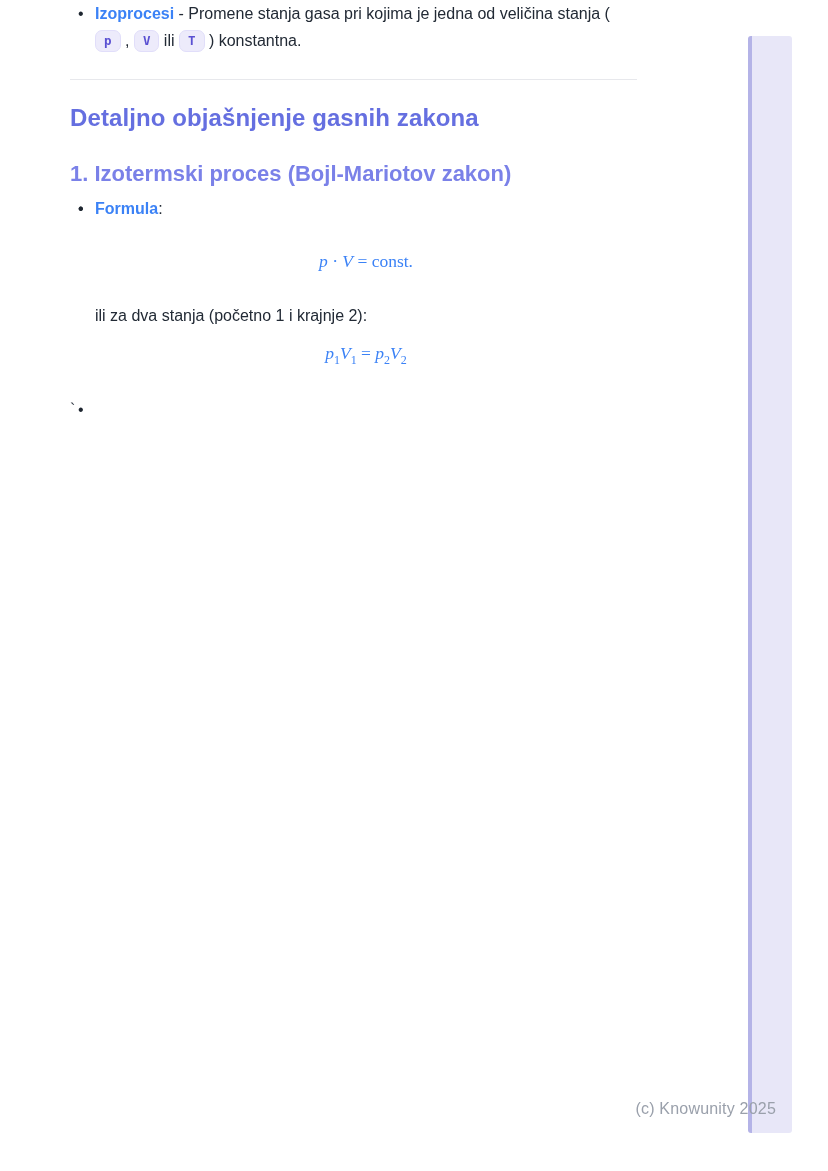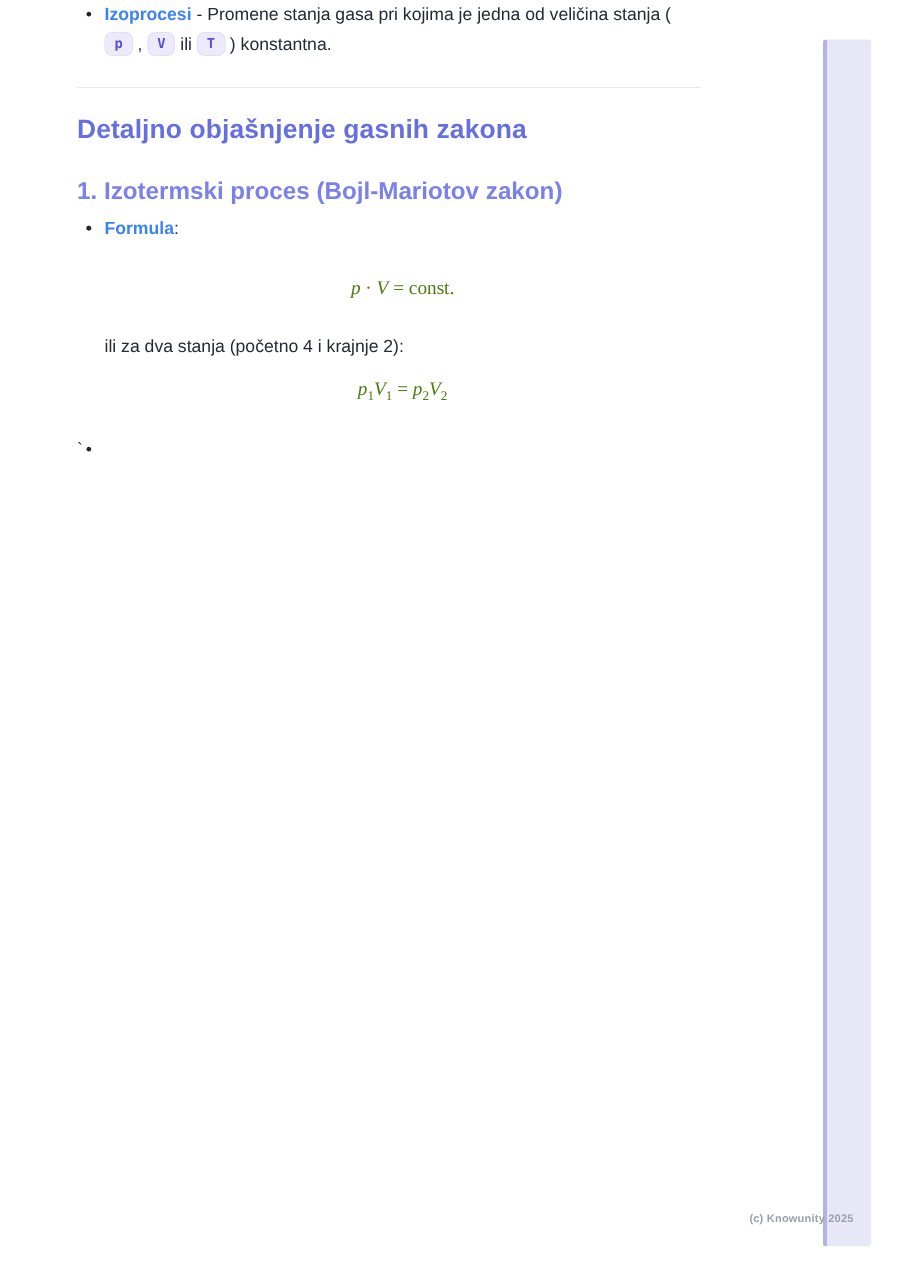--- a/index.html
+++ b/index.html
@@ -44,35 +44,35 @@
     font-family:"DejaVu Sans Mono","Liberation Mono",monospace;
     font-weight:700;font-size:12.5px;line-height:17px;
     color:#5a50d2;background:#edebfb;
     border:1px solid #e1defa;border-radius:7px;
     padding:1px 8px 2px 8px;
     vertical-align:1px;
   }
   .math-block{
     text-align:center;
     font-family:"Liberation Serif","DejaVu Serif",serif;
-    font-size:17.5px;color:#4d7c0f;line-height:28px;
+    font-size:17.5px;color:#3b82f6;line-height:28px;
   }
   .math-1{margin-top:25px;}
   .math-2{margin-top:10px;}
   .mvar{font-style:italic;}
   .math-block sub{font-size:12px;line-height:0;}
   .connector{margin-top:27px;}
   .li-formula .inner{display:block;}
   .li-grafik{margin-top:29px !important;}
   .stray{
     margin-top:13px;font-size:16px;color:#3a414c;
   }
   .copyright{
     position:absolute;top:1101px;right:52px;z-index:2;
-    font-size:10px;line-height:15px;color:#9aa0ab;letter-spacing:.2px;font-weight:bold;
+    font-size:16px;line-height:15px;color:#9aa0ab;letter-spacing:.2px;
   }
   .scroll-strip{
     position:absolute;left:748px;top:36px;z-index:1;
     width:40px;height:1097px;
     background:#e8e7f8;
     border-left:4px solid #b4b3e7;
     border-radius:3px;
   }
 </style>
 </head>
@@ -95,21 +95,21 @@
 
 
   <ul class="blist details-list">
     <li>
       <span class="dot">•</span>
     </li>
     <li class="li-formula">
       <span class="dot">•</span>
       <span class="inner"><strong>Formula</strong>:</span>
       <div class="math-block math-1"><span class="mvar">p</span> · <span class="mvar">V</span> = const.</div>
-      <div class="connector">ili za dva stanja (početno 4 i krajnje 2):</div>
+      <div class="connector">ili za dva stanja (početno 1 i krajnje 2):</div>
       <div class="math-block math-2"><span class="mvar">p</span><sub>1</sub><span class="mvar">V</span><sub>1</sub> = <span class="mvar">p</span><sub>2</sub><span class="mvar">V</span><sub>2</sub></div>
     </li>
     <li class="li-grafik">
       <span class="dot">•</span>
     </li>
   </ul>
 
   <div class="stray">`</div>
 
 </div>

